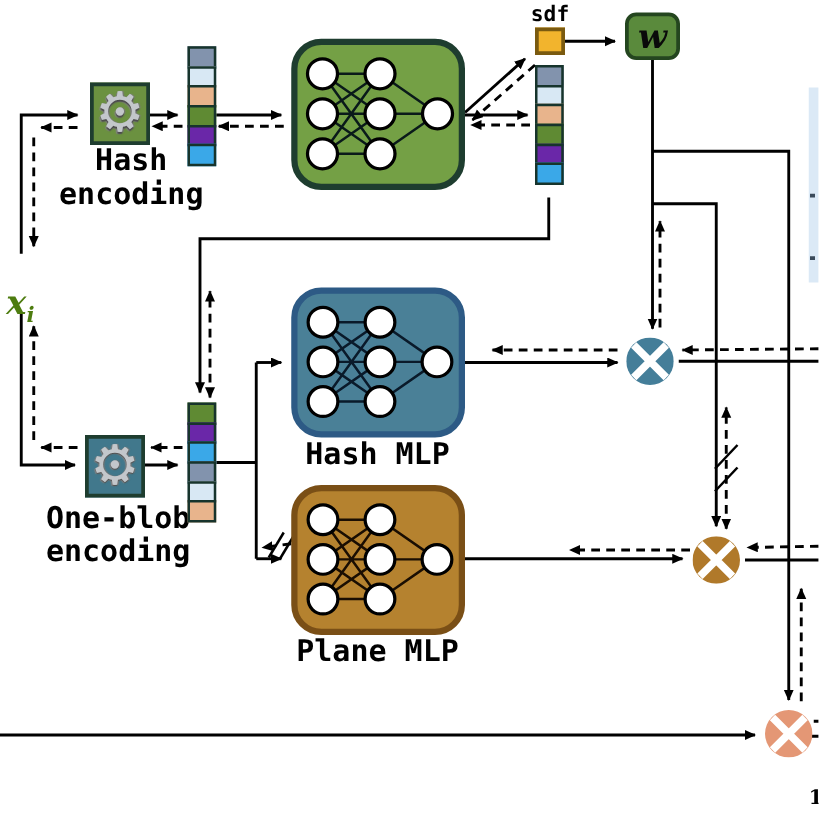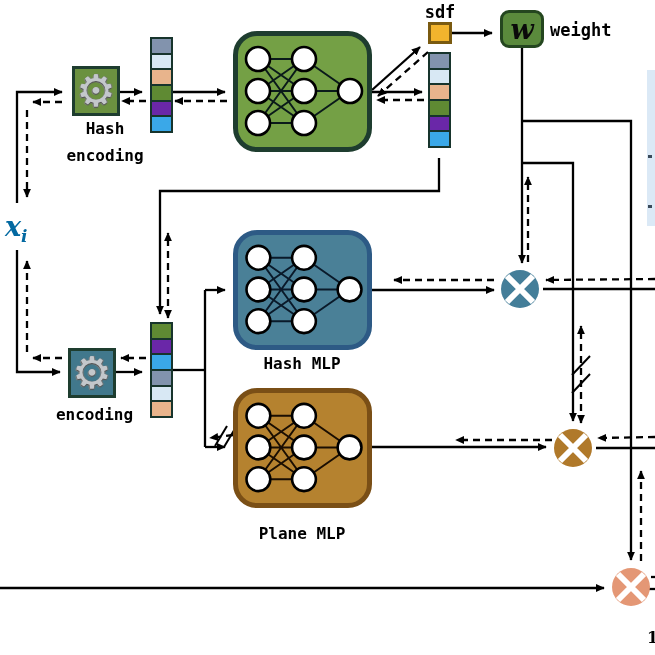--- a/index.html
+++ b/index.html
@@ -17,34 +17,34 @@
         color:#c3c7cb;text-shadow:0 1px 1px #4a4a4a,1px 0 1px #7a7a7a, -1px 1px 1px #8a8a8a;
         user-select:none;}
   
   .mlp{width:139px;border-radius:24px;box-sizing:border-box;border:5px solid;
        display:flex;align-items:center;justify-content:center;}
   .mlp-sdf{background:#74a045;border-color:#1e3d2f;height:121px;}
   .mlp-color{background:#4a8097;border-color:#2d5a85;height:120px;}
   .mlp-plane{background:#b5822f;border-color:#7a4f16;height:120px;}
   
   .lbl{font-weight:bold;color:#000;text-align:center;}
-  .lbl-19{font-size:16px;line-height:27px;}
+  .lbl-19{font-size:24px;line-height:27px;}
   .lbl-17{font-size:17px;line-height:20px;}
   
   .vec{width:23px;display:flex;flex-direction:column;box-sizing:border-box;}
   .vec .cell{width:23px;height:17.7px;box-sizing:border-box;border:2px solid #17342c;margin-top:-2px;}
   .vec .cell:first-child{margin-top:0;}
   
   .sdf-square{width:24px;height:22px;background:#f2b42d;border:3px solid #7a5a10;box-sizing:border-box;}
   .w-box{width:44px;height:38px;background:#5a8a3c;border:3px solid #24461f;border-radius:9px;
          box-sizing:border-box;display:flex;align-items:center;justify-content:center;}
   .w-sym{font-family:"DejaVu Serif","Liberation Serif",serif;font-style:italic;font-weight:bold;
          font-size:27px;color:#0a0a0a;line-height:27px;}
   .xi{font-family:"DejaVu Serif","Liberation Serif",serif;font-style:italic;font-weight:bold;
-      font-size:27px;color:#0369a1;}
+      font-size:27px;color:#4d7c0f;margin-top:16px;}
   .xi sub{font-size:17px;}
   .mulnode{z-index:3;}
   .edgepanel{width:8px;height:156px;background:#dbe9f6;}
   .edgemark{position:absolute;width:4px;height:3px;background:#3a4a5a;left:1px;}
   .cornerglyph{font-family:"DejaVu Serif","Liberation Serif",serif;font-weight:bold;font-size:16px;}
 </style>
 </head>
 <body>
 
 <div id="stage">
@@ -113,20 +113,21 @@
   </div>
   <div class="abs comp lbl lbl-19" style="left:30px;top:115px;width:150px;">
     <div>Hash</div>
     <div>encoding</div>
   </div>
 
   <div class="abs comp enc-box enc-blob" style="left:68px;top:348px;">
     <span class="gear">⚙</span>
   </div>
   <div class="abs comp lbl lbl-19" style="left:12px;top:401px;width:165px;">
+    <div>One-blob</div>
     <div>encoding</div>
   </div>
 
   <div class="abs comp vec" style="left:150px;top:37px;">
     <div class="cell" style="background: rgb(130, 147, 173);"></div>
     <div class="cell" style="background: rgb(216, 232, 244);"></div>
     <div class="cell" style="background: rgb(232, 180, 140);"></div>
     <div class="cell" style="background: rgb(95, 138, 51);"></div>
     <div class="cell" style="background: rgb(106, 39, 168);"></div>
     <div class="cell" style="background: rgb(58, 168, 232);"></div>
@@ -197,29 +198,28 @@
         <circle cx="20" cy="23" r="12"></circle>
           <circle cx="20" cy="55" r="12"></circle>
           <circle cx="20" cy="87" r="12"></circle>
         <circle cx="66" cy="23" r="12"></circle>
           <circle cx="66" cy="55" r="12"></circle>
           <circle cx="66" cy="87" r="12"></circle>
         <circle cx="112" cy="55" r="12"></circle>
       </g>
     </svg>
   </div>
-  <div class="abs comp lbl lbl-19" style="left:222px;top:520px;width:160px;">Plane MLP</div>
+  <div class="abs comp lbl lbl-19" style="left:222px;top:508px;width:160px;">Plane MLP</div>
 
   <div class="abs comp lbl lbl-17" style="left:410px;top:2px;width:60px;">sdf</div>
   <div class="abs comp sdf-square" style="left:428px;top:22px;"></div>
 
   <div class="abs comp w-box" style="left:500px;top:10px;">
     <span class="w-sym">w</span>
   </div>
-  <div class="abs comp lbl lbl-17" style="left:550px;top:20px;width:90px;text-align:left;">weight</div>
 
   <div class="abs comp xi" style="left:5px;top:211px;">
     <span>x</span><sub>i</sub>
   </div>
 
   <svg class="abs comp mulnode" style="left:501px;top:270px;" width="38" height="38" viewBox="0 0 38 38">
     <circle cx="19" cy="19" r="19" fill="#447e99"></circle>
     <path d="M6,6 L32,32 M32,6 L6,32" stroke="#ffffff" stroke-width="6"></path>
   </svg>
   <svg class="abs comp mulnode" style="left:554px;top:429px;" width="38" height="38" viewBox="0 0 38 38">

